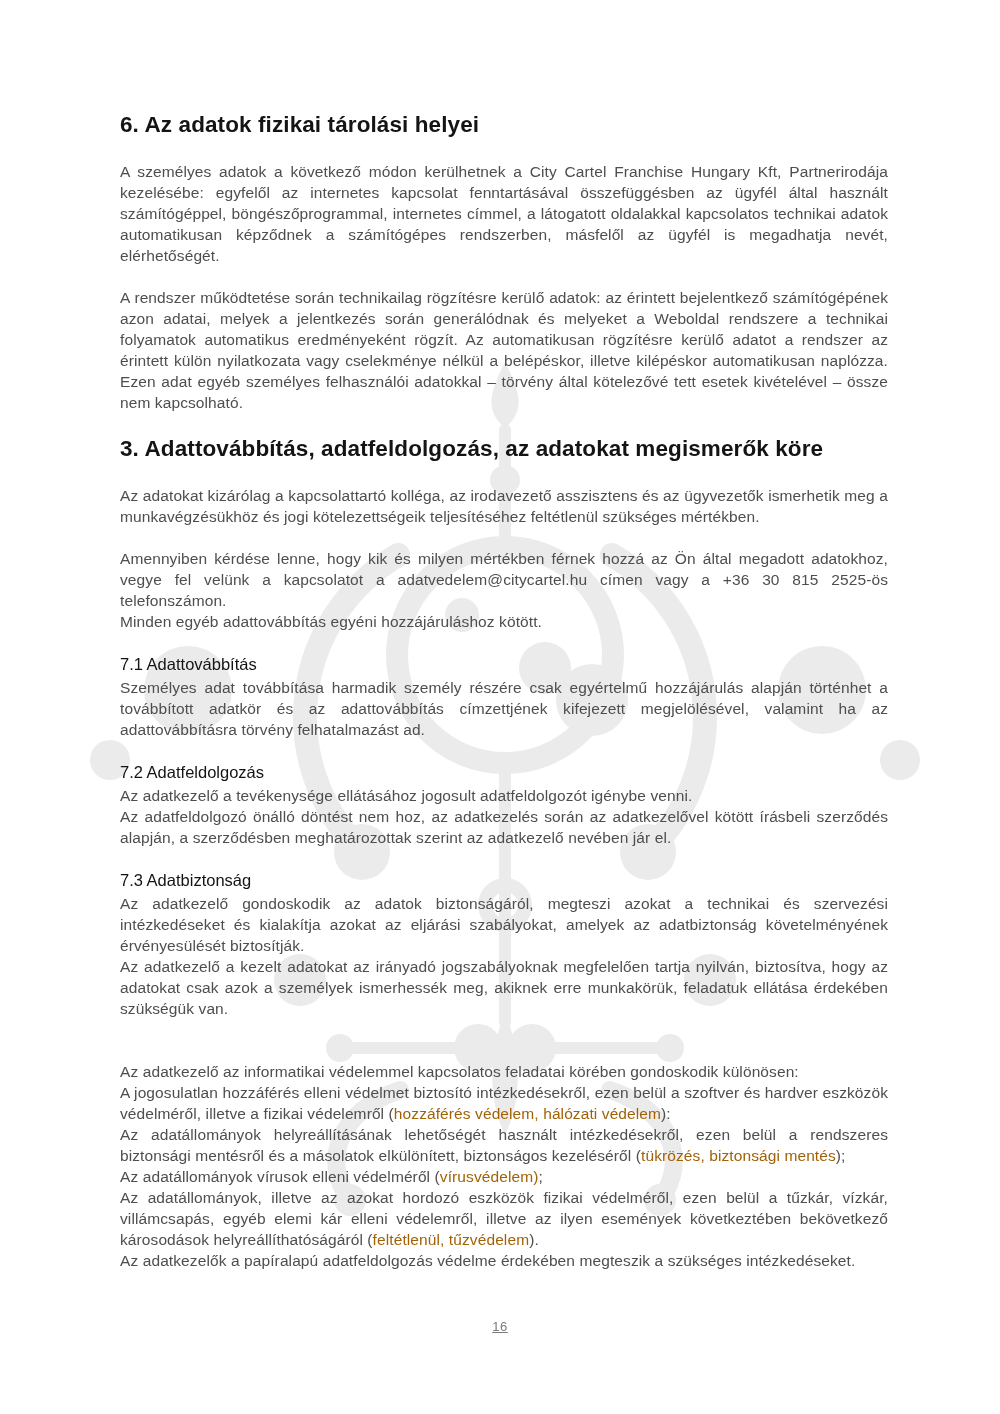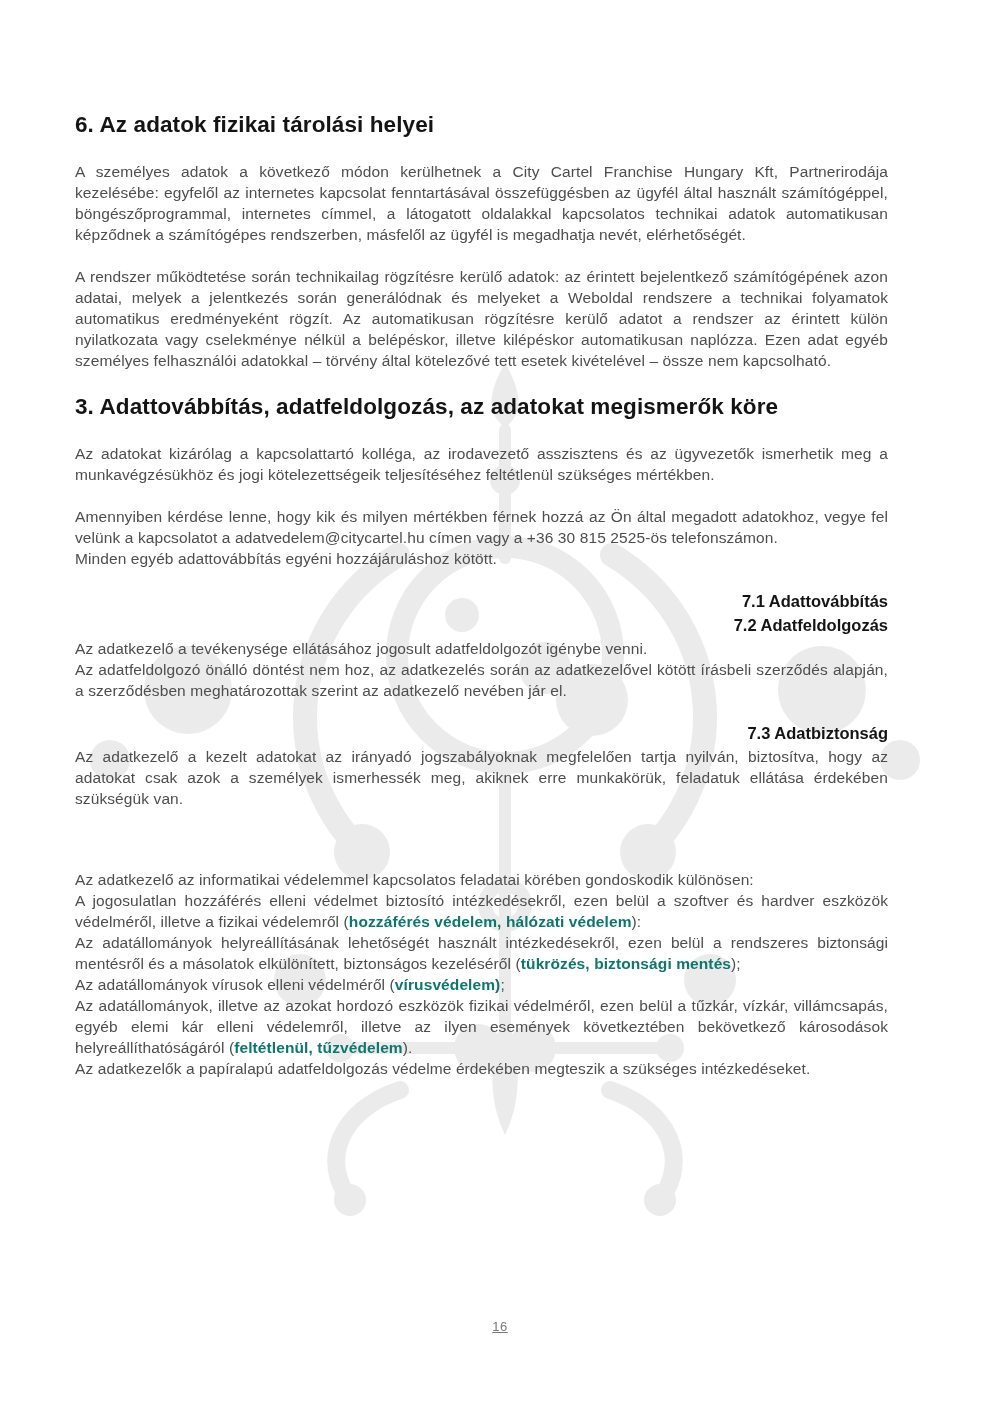--- a/index.html
+++ b/index.html
@@ -21,52 +21,52 @@
   }
   .watermark {
     position: absolute;
     inset: 0;
     z-index: 0;
     pointer-events: none;
   }
   .content {
     position: relative;
     z-index: 1;
-    padding: 102px 112px 0 75px;
+    padding: 102px 112px 0 120px;
   }
   .content p {
     margin: 0 0 21px 0;
     font-size: 15.5px;
     line-height: 21px;
     color: var(--body_text);
     text-align: justify;
     letter-spacing: 0.1px;
   }
   .content p.tight { margin-bottom: 0; }
-  .content p.gap-lg { margin-bottom: 60px; }
+  .content p.gap-lg { margin-bottom: 42px; }
   .content h1 {
     margin: 8px 0 21px 0;
     font-size: 22.5px;
     line-height: 30px;
     font-weight: 800;
     color: var(--heading_text);
     letter-spacing: 0.1px;
     text-align: left;
   }
   .content h3 {
     margin: 0 0 2px 0;
     font-size: 16.5px;
     line-height: 22px;
-    font-weight: 700;
+    font-weight: 400;
     color: var(--heading_text);
-    text-align: right;
+    text-align: left;
   }
   .content .bold {
-    font-weight: 700;
-    color: #0f766e;
+    font-weight: 400;
+    color: #a16207;
   }
   .footer {
     position: absolute;
     left: 0;
     right: 0;
     bottom: 80px;
     z-index: 1;
     text-align: center;
     font-size: 13px;
     color: var(--page_number);
@@ -127,24 +127,26 @@
 
   <main class="content" id="doc">
       <h1><span>6. Az adatok fizikai tárolási helyei</span></h1>
       <p><span>A személyes adatok a következő módon kerülhetnek a City Cartel Franchise Hungary Kft, Partnerirodája kezelésébe: egyfelől az internetes kapcsolat fenntartásával összefüggésben az ügyfél által használt számítógéppel, böngészőprogrammal, internetes címmel, a látogatott oldalakkal kapcsolatos technikai adatok automatikusan képződnek a számítógépes rendszerben, másfelől az ügyfél is megadhatja nevét, elérhetőségét.</span></p>
       <p><span>A rendszer működtetése során technikailag rögzítésre kerülő adatok: az érintett bejelentkező számítógépének azon adatai, melyek a jelentkezés során generálódnak és melyeket a Weboldal rendszere a technikai folyamatok automatikus eredményeként rögzít. Az automatikusan rögzítésre kerülő adatot a rendszer az érintett külön nyilatkozata vagy cselekménye nélkül a belépéskor, illetve kilépéskor automatikusan naplózza. Ezen adat egyéb személyes felhasználói adatokkal – törvény által kötelezővé tett esetek kivételével – össze nem kapcsolható.</span></p>
       <h1><span>3. Adattovábbítás, adatfeldolgozás, az adatokat megismerők köre</span></h1>
       <p><span>Az adatokat kizárólag a kapcsolattartó kolléga, az irodavezető asszisztens és az ügyvezetők ismerhetik meg a munkavégzésükhöz és jogi kötelezettségeik teljesítéséhez feltétlenül szükséges mértékben.</span></p>
       <p class="tight"><span>Amennyiben kérdése lenne, hogy kik és milyen mértékben férnek hozzá az Ön által megadott adatokhoz, vegye fel velünk a kapcsolatot a adatvedelem@citycartel.hu címen vagy a +36 30 815 2525-ös telefonszámon.</span></p>
       <p><span>Minden egyéb adattovábbítás egyéni hozzájáruláshoz kötött.</span></p>
       <h3><span>7.1 Adattovábbítás</span></h3>
+      <p><span>Személyes adat továbbítása harmadik személy részére csak egyértelmű hozzájárulás alapján történhet a továbbított adatkör és az adattovábbítás címzettjének kifejezett megjelölésével, valamint ha az adattovábbításra törvény felhatalmazást ad.</span></p>
       <h3><span>7.2 Adatfeldolgozás</span></h3>
       <p class="tight"><span>Az adatkezelő a tevékenysége ellátásához jogosult adatfeldolgozót igénybe venni.</span></p>
       <p><span>Az adatfeldolgozó önálló döntést nem hoz, az adatkezelés során az adatkezelővel kötött írásbeli szerződés alapján, a szerződésben meghatározottak szerint az adatkezelő nevében jár el.</span></p>
       <h3><span>7.3 Adatbiztonság</span></h3>
+      <p class="tight"><span>Az adatkezelő gondoskodik az adatok biztonságáról, megteszi azokat a technikai és szervezési intézkedéseket és kialakítja azokat az eljárási szabályokat, amelyek az adatbiztonság követelményének érvényesülését biztosítják.</span></p>
       <p class="gap-lg"><span>Az adatkezelő a kezelt adatokat az irányadó jogszabályoknak megfelelően tartja nyilván, biztosítva, hogy az adatokat csak azok a személyek ismerhessék meg, akiknek erre munkakörük, feladatuk ellátása érdekében szükségük van.</span></p>
       <p class="tight"><span>Az adatkezelő az informatikai védelemmel kapcsolatos feladatai körében gondoskodik különösen:</span></p>
       <p class="tight"><span>A jogosulatlan hozzáférés elleni védelmet biztosító intézkedésekről, ezen belül a szoftver és hardver eszközök védelméről, illetve a fizikai védelemről (</span><span class="bold">hozzáférés védelem, hálózati védelem</span><span>):</span></p>
       <p class="tight"><span>Az adatállományok helyreállításának lehetőségét használt intézkedésekről, ezen belül a rendszeres biztonsági mentésről és a másolatok elkülönített, biztonságos kezeléséről (</span><span class="bold">tükrözés, biztonsági mentés</span><span>);</span></p>
       <p class="tight"><span>Az adatállományok vírusok elleni védelméről (</span><span class="bold">vírusvédelem)</span><span>;</span></p>
       <p class="tight"><span>Az adatállományok, illetve az azokat hordozó eszközök fizikai védelméről, ezen belül a tűzkár, vízkár, villámcsapás, egyéb elemi kár elleni védelemről, illetve az ilyen események következtében bekövetkező károsodások helyreállíthatóságáról (</span><span class="bold">feltétlenül, tűzvédelem</span><span>).</span></p>
       <p><span>Az adatkezelők a papíralapú adatfeldolgozás védelme érdekében megteszik a szükséges intézkedéseket.</span></p>
     </main>
 
   <div class="footer">

